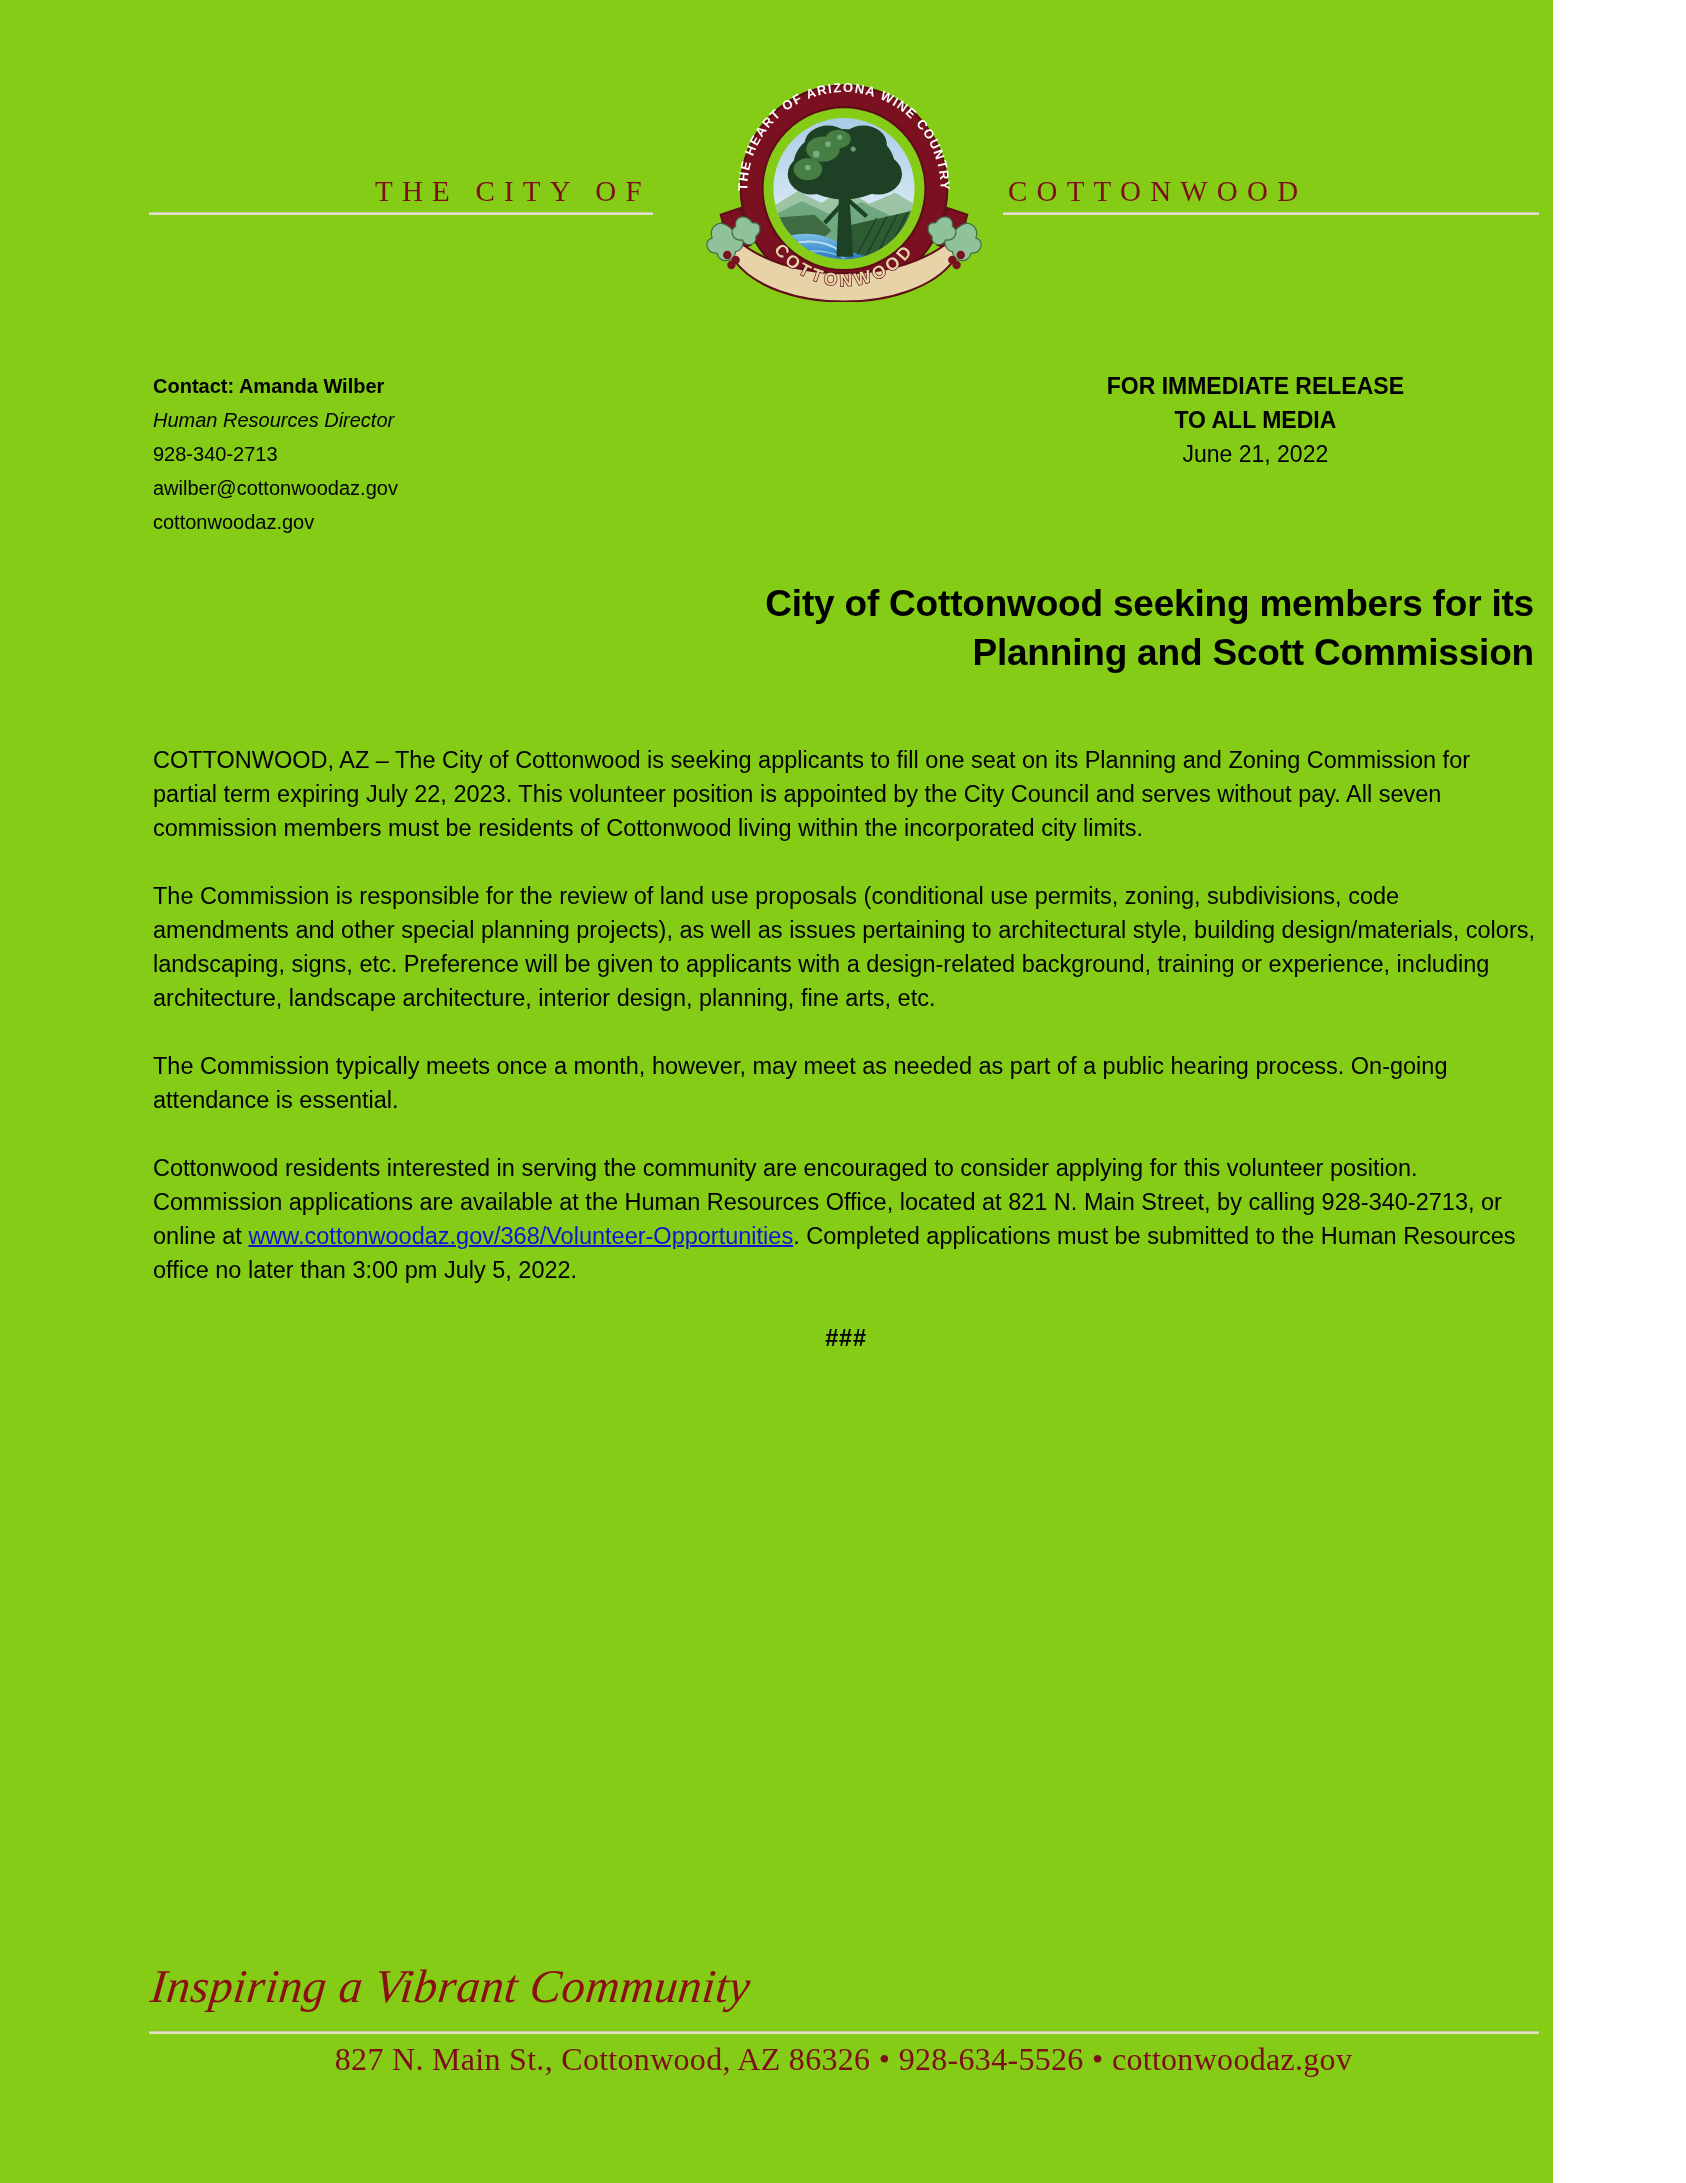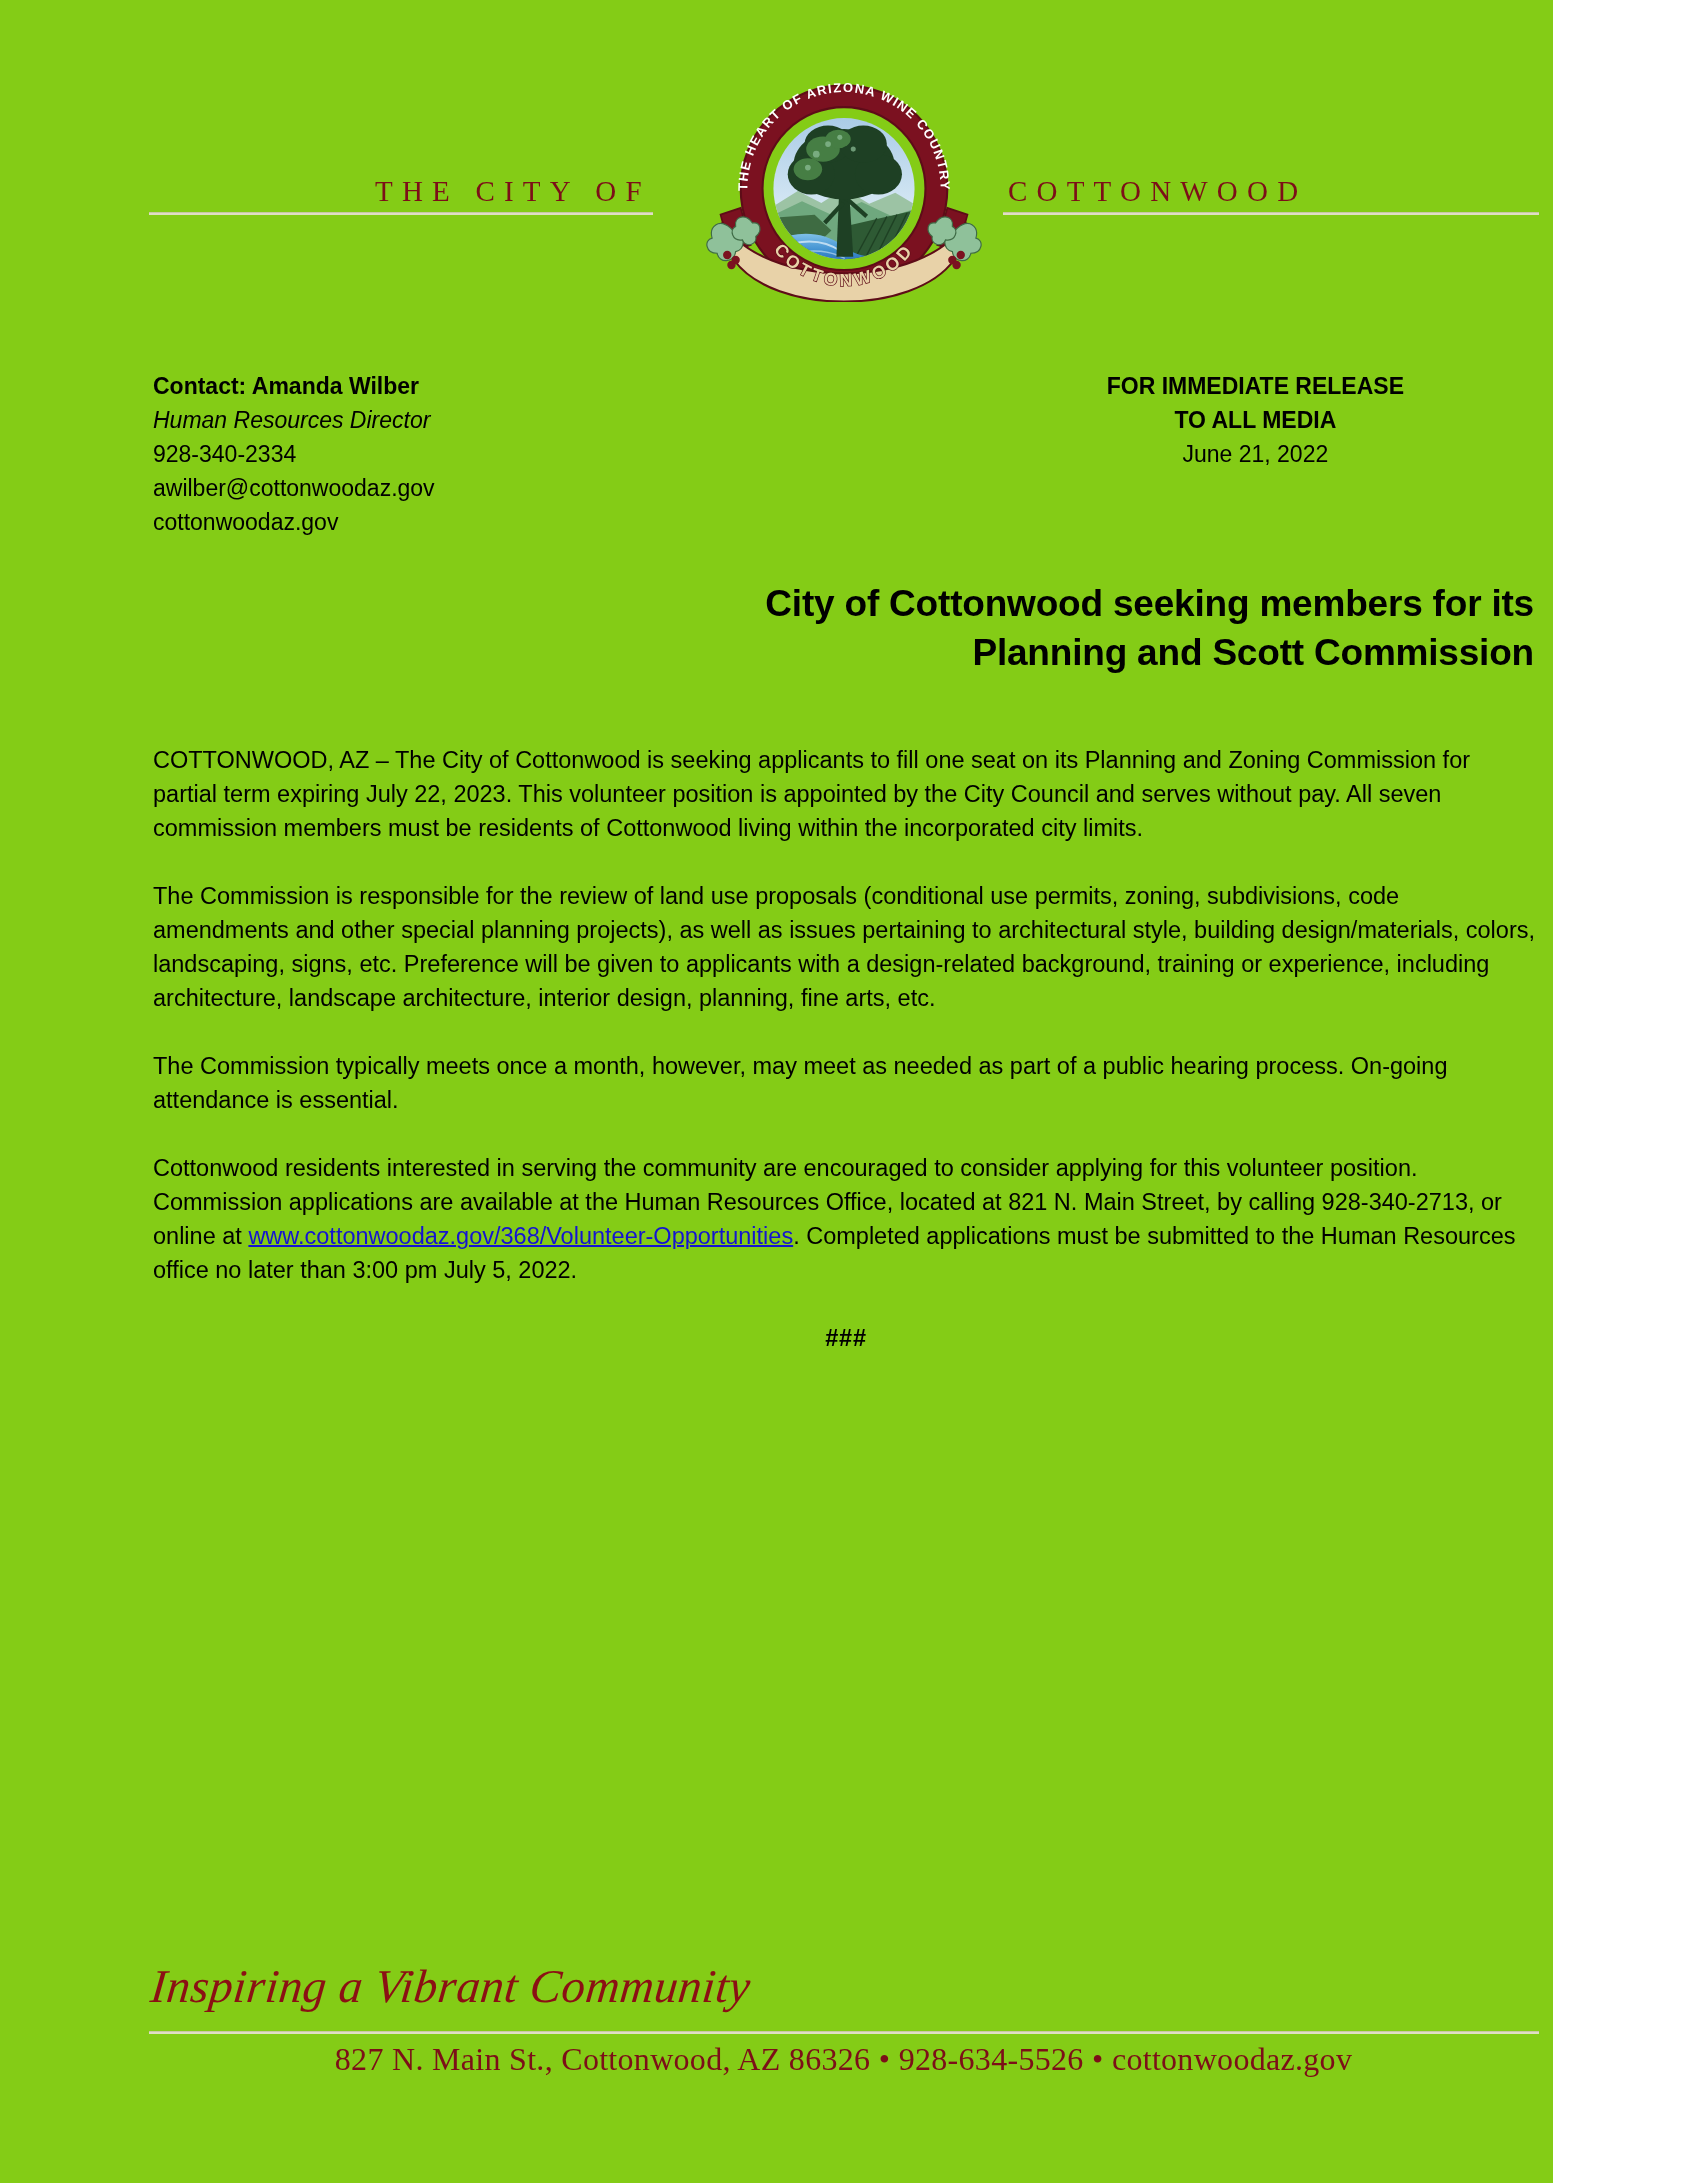--- a/index.html
+++ b/index.html
@@ -63,21 +63,21 @@
     width: 294px;
     height: 252px;
   }
   .seal svg { display: block; width: 294px; height: 252px; }
 
   
   .contact-block {
     position: absolute;
     left: 153px;
     top: 369px;
-    font-size: 23px;
+    font-size: 20px;
     line-height: 34px;
     color: #000;
   }
   .contact-name { font-weight: bold; }
   .contact-title { font-style: italic; }
 
   .release-block {
     position: absolute;
     right: 149px;
     top: 369px;
@@ -279,21 +279,21 @@
             <circle cx="304" cy="250" r="5"></circle>
             <circle cx="309" cy="256" r="5"></circle>
         </g>
       </svg>
     </div>
   </div>
 
   <div class="contact-block">
     <div class="contact-name">Contact: Amanda Wilber</div>
     <div class="contact-title">Human Resources Director</div>
-    <div>928-340-2334</div>
+    <div>928-340-2713</div>
     <div>awilber@cottonwoodaz.gov</div>
     <div>cottonwoodaz.gov</div>
   </div>
 
   <div class="release-block">
     <div class="release-line-1">FOR IMMEDIATE RELEASE</div>
     <div class="release-line-2">TO ALL MEDIA</div>
     <div>June 21, 2022</div>
   </div>
 

